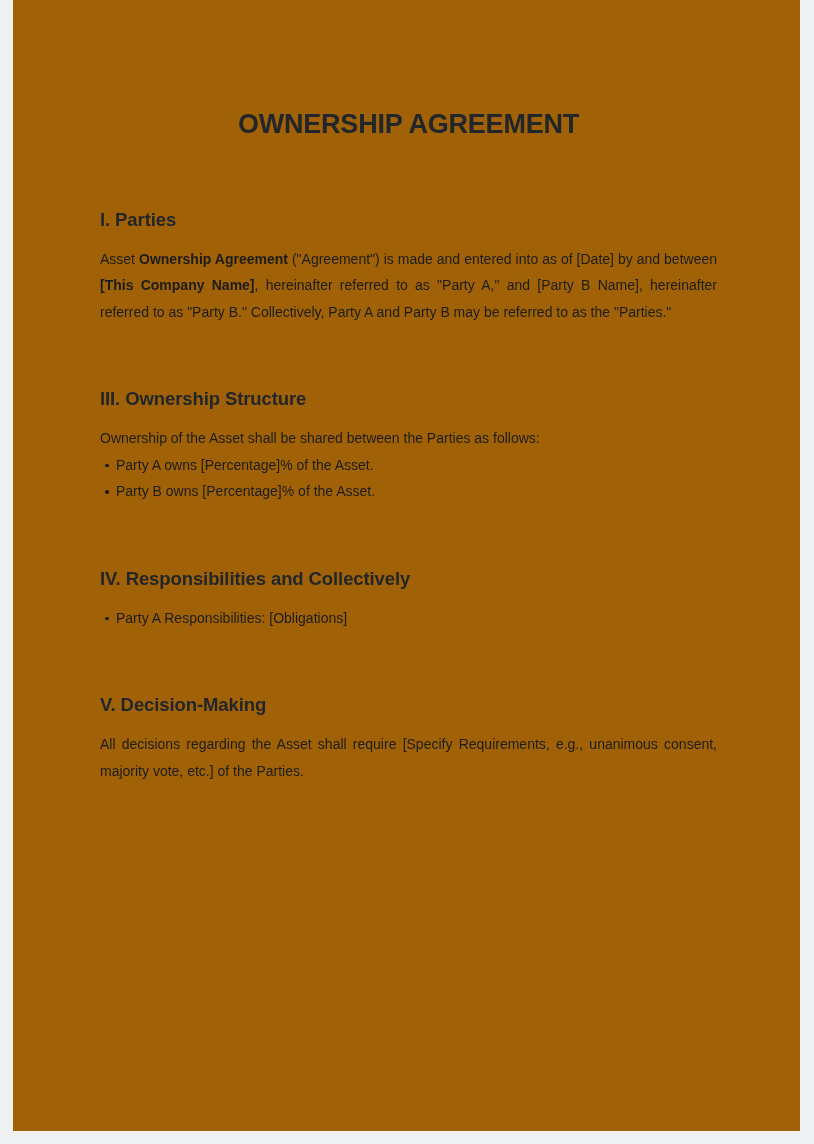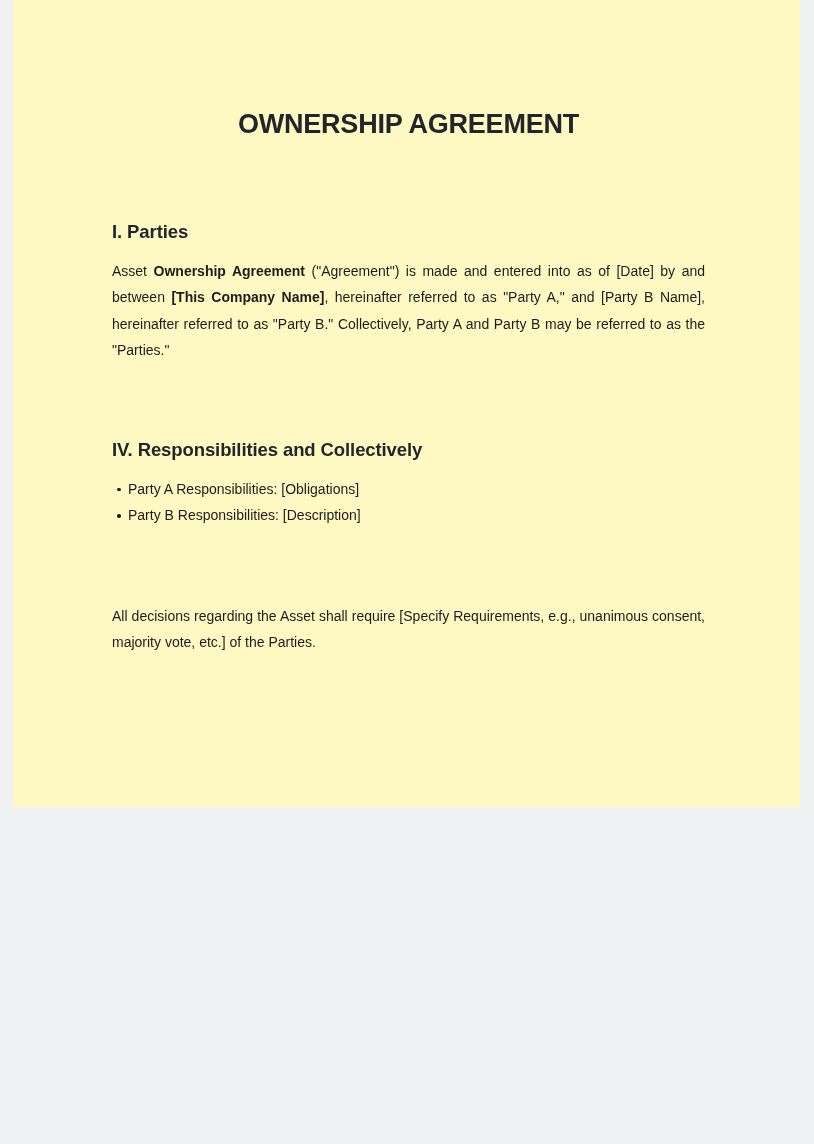--- a/index.html
+++ b/index.html
@@ -13,22 +13,22 @@
     font-family: "Liberation Sans", sans-serif;
     -webkit-font-smoothing: antialiased;
     overflow: hidden;
   }
 
   .page {
     position: absolute;
     left: 13px;
     top: 0;
     width: 787px;
-    height: 807px;
-    background: #fef9c3;
+    height: 1131px;
+    background: #a16207;
     box-sizing: border-box;
   }
 
   .doc-body {
     position: absolute;
     left: 83px;
     top: 0;
     width: 625px;
   }
 
@@ -37,21 +37,21 @@
     padding-top: 108px;
     font-size: 27px;
     font-weight: bold;
     line-height: 1.25;
     letter-spacing: -0.2px;
     text-align: center;
     color: #22262b;
   }
 
   .section {
-    margin: 16px;
+    margin: 4px;
   }
   .section.first { padding-top: 62px; }
   .section.subsequent { padding-top: 58px; }
 
   .section-heading {
     margin: 0 0 14px 0;
     font-size: 18.5px;
     font-weight: bold;
     line-height: 1.3;
     letter-spacing: -0.1px;
@@ -99,27 +99,35 @@
   <div class="doc-body">
 
     <h1 class="doc-title">OWNERSHIP AGREEMENT</h1>
 
     <div class="section first">
       <h2 class="section-heading">I. Parties</h2>
       <p class="para"><span>Asset </span><b>Ownership Agreement</b><span> ("Agreement") is made and entered into as of [Date] by and between </span><b>[This Company Name]</b><span>, hereinafter referred to as "Party A," and [Party B Name], hereinafter referred to as "Party B." Collectively, Party A and Party B may be referred to as the "Parties."</span></p>
     </div>
 
 
+    <div class="section subsequent">
+      <h2 class="section-heading">III. Ownership Structure</h2>
+      <p class="para flush">Ownership of the Asset shall be shared between the Parties as follows:</p>
+      <ul class="bullets">
+        <li>Party A owns [Percentage]% of the Asset.</li>
+        <li>Party B owns [Percentage]% of the Asset.</li>
+      </ul>
+    </div>
 
     <div class="section subsequent">
       <h2 class="section-heading">IV. Responsibilities and Collectively</h2>
       <ul class="bullets">
         <li>Party A Responsibilities: [Obligations]</li>
-        <li>Party B Responsibilities: [Description]</li>
       </ul>
     </div>
 
     <div class="section subsequent">
+      <h2 class="section-heading">V. Decision-Making</h2>
       <p class="para">All decisions regarding the Asset shall require [Specify Requirements, e.g., unanimous consent, majority vote, etc.] of the Parties.</p>
     </div>
 
   </div>
 </div>
 
 </body></html>

